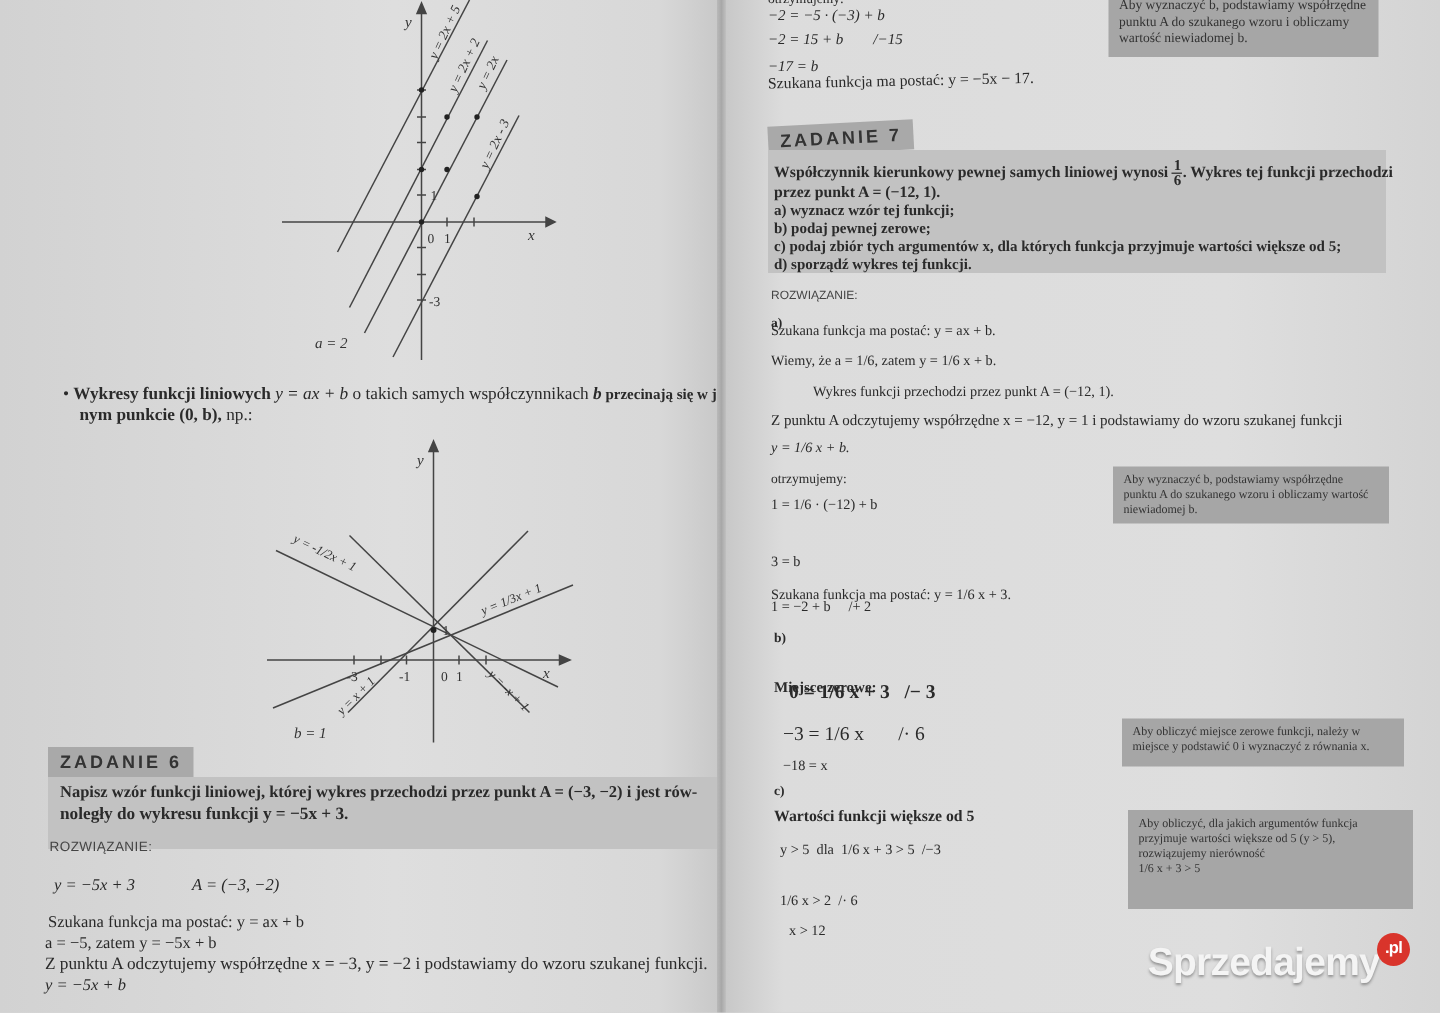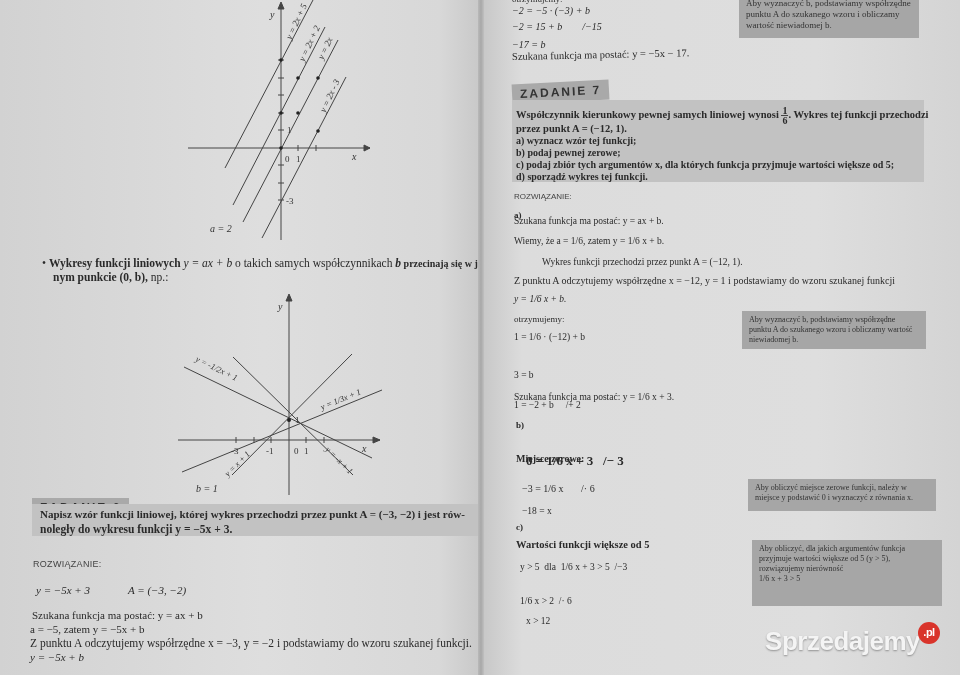--- a/index.html
+++ b/index.html
@@ -125,21 +125,21 @@
     <text x="134" y="164" font-size="9">1</text>
     <text x="125" y="133" font-size="9">1</text>
     <text transform="translate(25,71) rotate(26)" font-size="8.5" font-style="italic">y = -1/2x + 1</text>
     <text transform="translate(152,120) rotate(-22)" font-size="8.5" font-style="italic">y = 1/3x + 1</text>
     <text transform="translate(58,187) rotate(-45)" font-size="8.5" font-style="italic">y = x + 1</text>
     <text transform="translate(155,160) rotate(45)" font-size="8.5" font-style="italic">y = -x + 1</text>
     <text x="26" y="202" font-size="10" font-style="italic">b = 1</text>
   </svg>
 
   <div class="abs task-tag" style="left:32px;top:498px;">ZADANIE 6</div>
-  <div class="abs task-box" style="left:32px;top:504px;width:446px;height:32px;">
+  <div class="abs task-box" style="left:32px;top:518px;width:446px;height:48px;">
     <div class="txt b" style="position:absolute;left:8px;top:3px;font-size:11px;">Napisz wzór funkcji liniowej, której wykres przechodzi przez punkt A = (−3, −2) i jest rów-</div>
     <div class="txt b" style="position:absolute;left:8px;top:18px;font-size:11.5px;">noległy do wykresu funkcji y = −5x + 3.</div>
   </div>
   <div class="abs txt sans" style="left:33px;top:557px;font-size:9px;color:#444;letter-spacing:0.3px;">ROZWIĄZANIE:</div>
   <div class="abs txt it" style="left:36px;top:583px;">y = −5x + 3</div>
   <div class="abs txt it" style="left:128px;top:583px;">A = (−3, −2)</div>
   <div class="abs txt" style="left:32px;top:608px;">Szukana funkcja ma postać: y = ax + b</div>
   <div class="abs txt" style="left:30px;top:622px;">a = −5, zatem y = −5x + b</div>
   <div class="abs txt" style="left:30px;top:636px;font-size:11.5px;">Z punktu A odczytujemy współrzędne x = −3, y = −2 i podstawiamy do wzoru szukanej funkcji.</div>
   <div class="abs txt it" style="left:30px;top:650px;">y = −5x + b</div>
@@ -178,21 +178,21 @@
   <div class="abs txt" style="left:30px;top:312px;font-size:9px;">otrzymujemy:</div>
   <div class="abs txt" style="left:30px;top:330px;font-size:9.5px;">1 = 1/6 · (−12) + b</div>
   <div class="abs txt" style="left:30px;top:350px;font-size:9.5px;white-space:pre;margin-top:48px;">1 = −2 + b     /+ 2</div>
   <div class="abs txt" style="left:30px;top:368px;font-size:9.5px;">3 = b</div>
   <div class="abs txt" style="left:30px;top:390px;font-size:9.5px;text-align:center;">Szukana funkcja ma postać: y = 1/6 x + 3.</div>
   <div class="abs note" style="left:258px;top:311px;width:170px;height:30px;font-size:8px;line-height:10px;">Aby wyznaczyć b, podstawiamy współrzędne punktu A do szukanego wzoru i obliczamy wartość niewiadomej b.</div>
 
   <div class="abs txt b" style="left:32px;top:418px;font-size:9px;">b)</div>
   <div class="abs txt b" style="left:32px;top:452px;font-size:10px;">Miejsce zerowe:</div>
   <div class="abs txt" style="left:42px;top:454px;font-size:13px;white-space:pre;font-weight:bold;">0 = 1/6 x + 3   /− 3</div>
-  <div class="abs txt" style="left:38px;top:482px;font-size:10px;white-space:pre;text-align:right;">−3 = 1/6 x       /· 6</div>
+  <div class="abs txt" style="left:38px;top:482px;font-size:13px;white-space:pre;text-align:right;">−3 = 1/6 x       /· 6</div>
   <div class="abs txt" style="left:38px;top:504px;font-size:9.5px;">−18 = x</div>
   <div class="abs note" style="left:264px;top:479px;width:174px;height:24px;font-size:8px;line-height:10px;">Aby obliczyć miejsce zerowe funkcji, należy w miejsce y podstawić 0 i wyznaczyć z równania x.</div>
 
   <div class="abs txt b" style="left:32px;top:520px;font-size:9px;">c)</div>
   <div class="abs txt b" style="left:32px;top:538px;font-size:10.5px;">Wartości funkcji większe od 5</div>
   <div class="abs txt" style="left:36px;top:560px;font-size:9.5px;white-space:pre;">y &gt; 5  dla  1/6 x + 3 &gt; 5  /−3</div>
   <div class="abs txt" style="left:36px;top:594px;font-size:9.5px;white-space:pre;">1/6 x &gt; 2  /· 6</div>
   <div class="abs txt" style="left:42px;top:614px;font-size:9.5px;">x &gt; 12</div>
   <div class="abs note" style="left:268px;top:540px;width:176px;height:58px;font-size:8px;line-height:10px;white-space:normal;">
     <span>Aby obliczyć, dla jakich argumentów funkcja przyjmuje wartości większe od 5 (y &gt; 5), rozwiązujemy nierówność</span><br>

